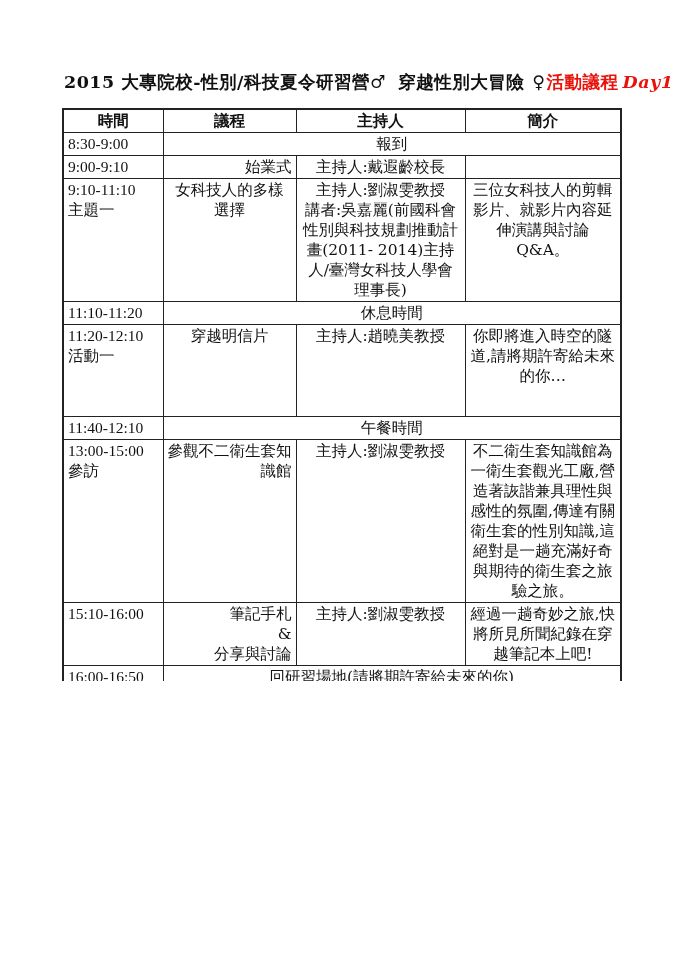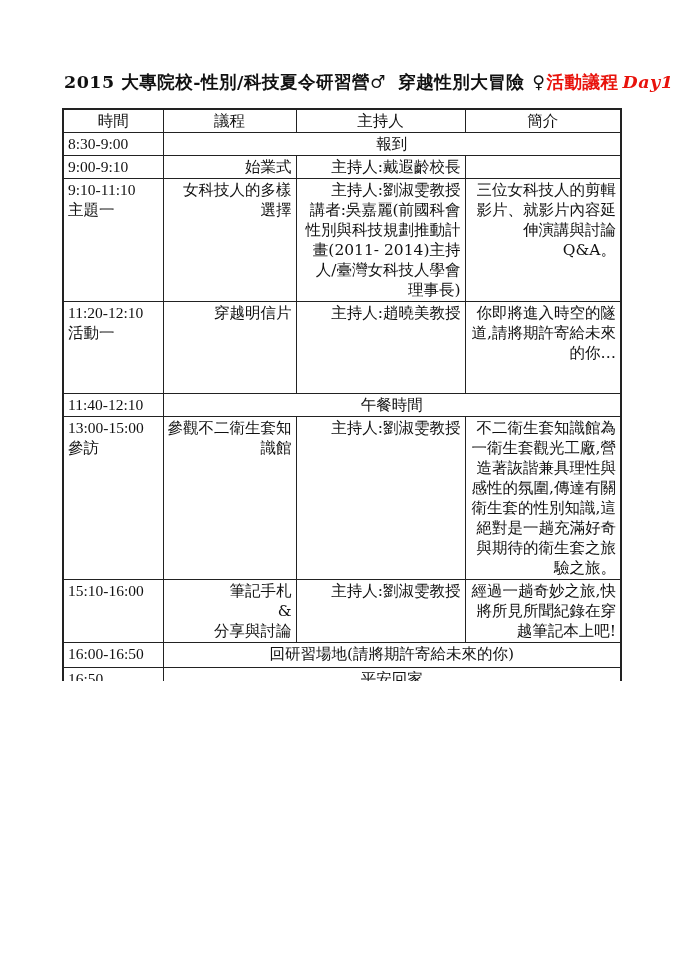--- a/index.html
+++ b/index.html
@@ -33,30 +33,30 @@
     overflow:hidden;
   }
   table.schedule{border:2px solid #222;}
   tr.day-row th{
     height:28px;vertical-align:middle;
     text-align:center;font-weight:normal;
     font-size:17px;
     font-family:"Liberation Sans","DejaVu Sans",sans-serif;
   }
   tr.colhead-row th{
-    height:20px;font-weight:normal;vertical-align:middle;
+    height:20px;font-weight:bold;vertical-align:middle;
   }
   td.time-cell{
     font-family:"Liberation Serif","DejaVu Serif",serif;
     padding-left:3px;
     margin-top:30px;
   }
   td.merged-cell{text-align:center;margin-top:24px;}
   td.c{text-align:right;}
-  td.l{text-align:right;}
+  td.l{text-align:center;}
   tr.h92{height:92px;}
   tr.h22{height:22px;}
   tr.h25{height:25px;}
 </style>
 </head>
 <body>
 
 <div class="page">
 
   <div class="doc-title">
@@ -92,20 +92,24 @@
       <tr>
         <td class="time-cell">9:10-11:10
 主題一</td>
         <td class="l">女科技人的多樣
 選擇</td>
         <td class="l">主持人:劉淑雯教授
 講者:吳嘉麗(前國科會性別與科技規劃推動計畫(2011- 2014)主持人/臺灣女科技人學會理事長)</td>
         <td class="l">三位女科技人的剪輯影片、就影片內容延伸演講與討論
 Q&amp;A。</td>
       </tr>
+      <tr class="h22">
+        <td class="time-cell">11:10-11:20</td>
+        <td class="merged-cell" colspan="3">休息時間</td>
+      </tr>
       <tr class="h92">
         <td class="time-cell">11:20-12:10
 活動一</td>
         <td class="l">穿越明信片</td>
         <td class="l">主持人:趙曉美教授</td>
         <td class="l">你即將進入時空的隧道,請將期許寄給未來的你…</td>
       </tr>
       <tr class="h22">
         <td class="time-cell">11:40-12:10</td>
         <td class="merged-cell" colspan="3">午餐時間</td>

